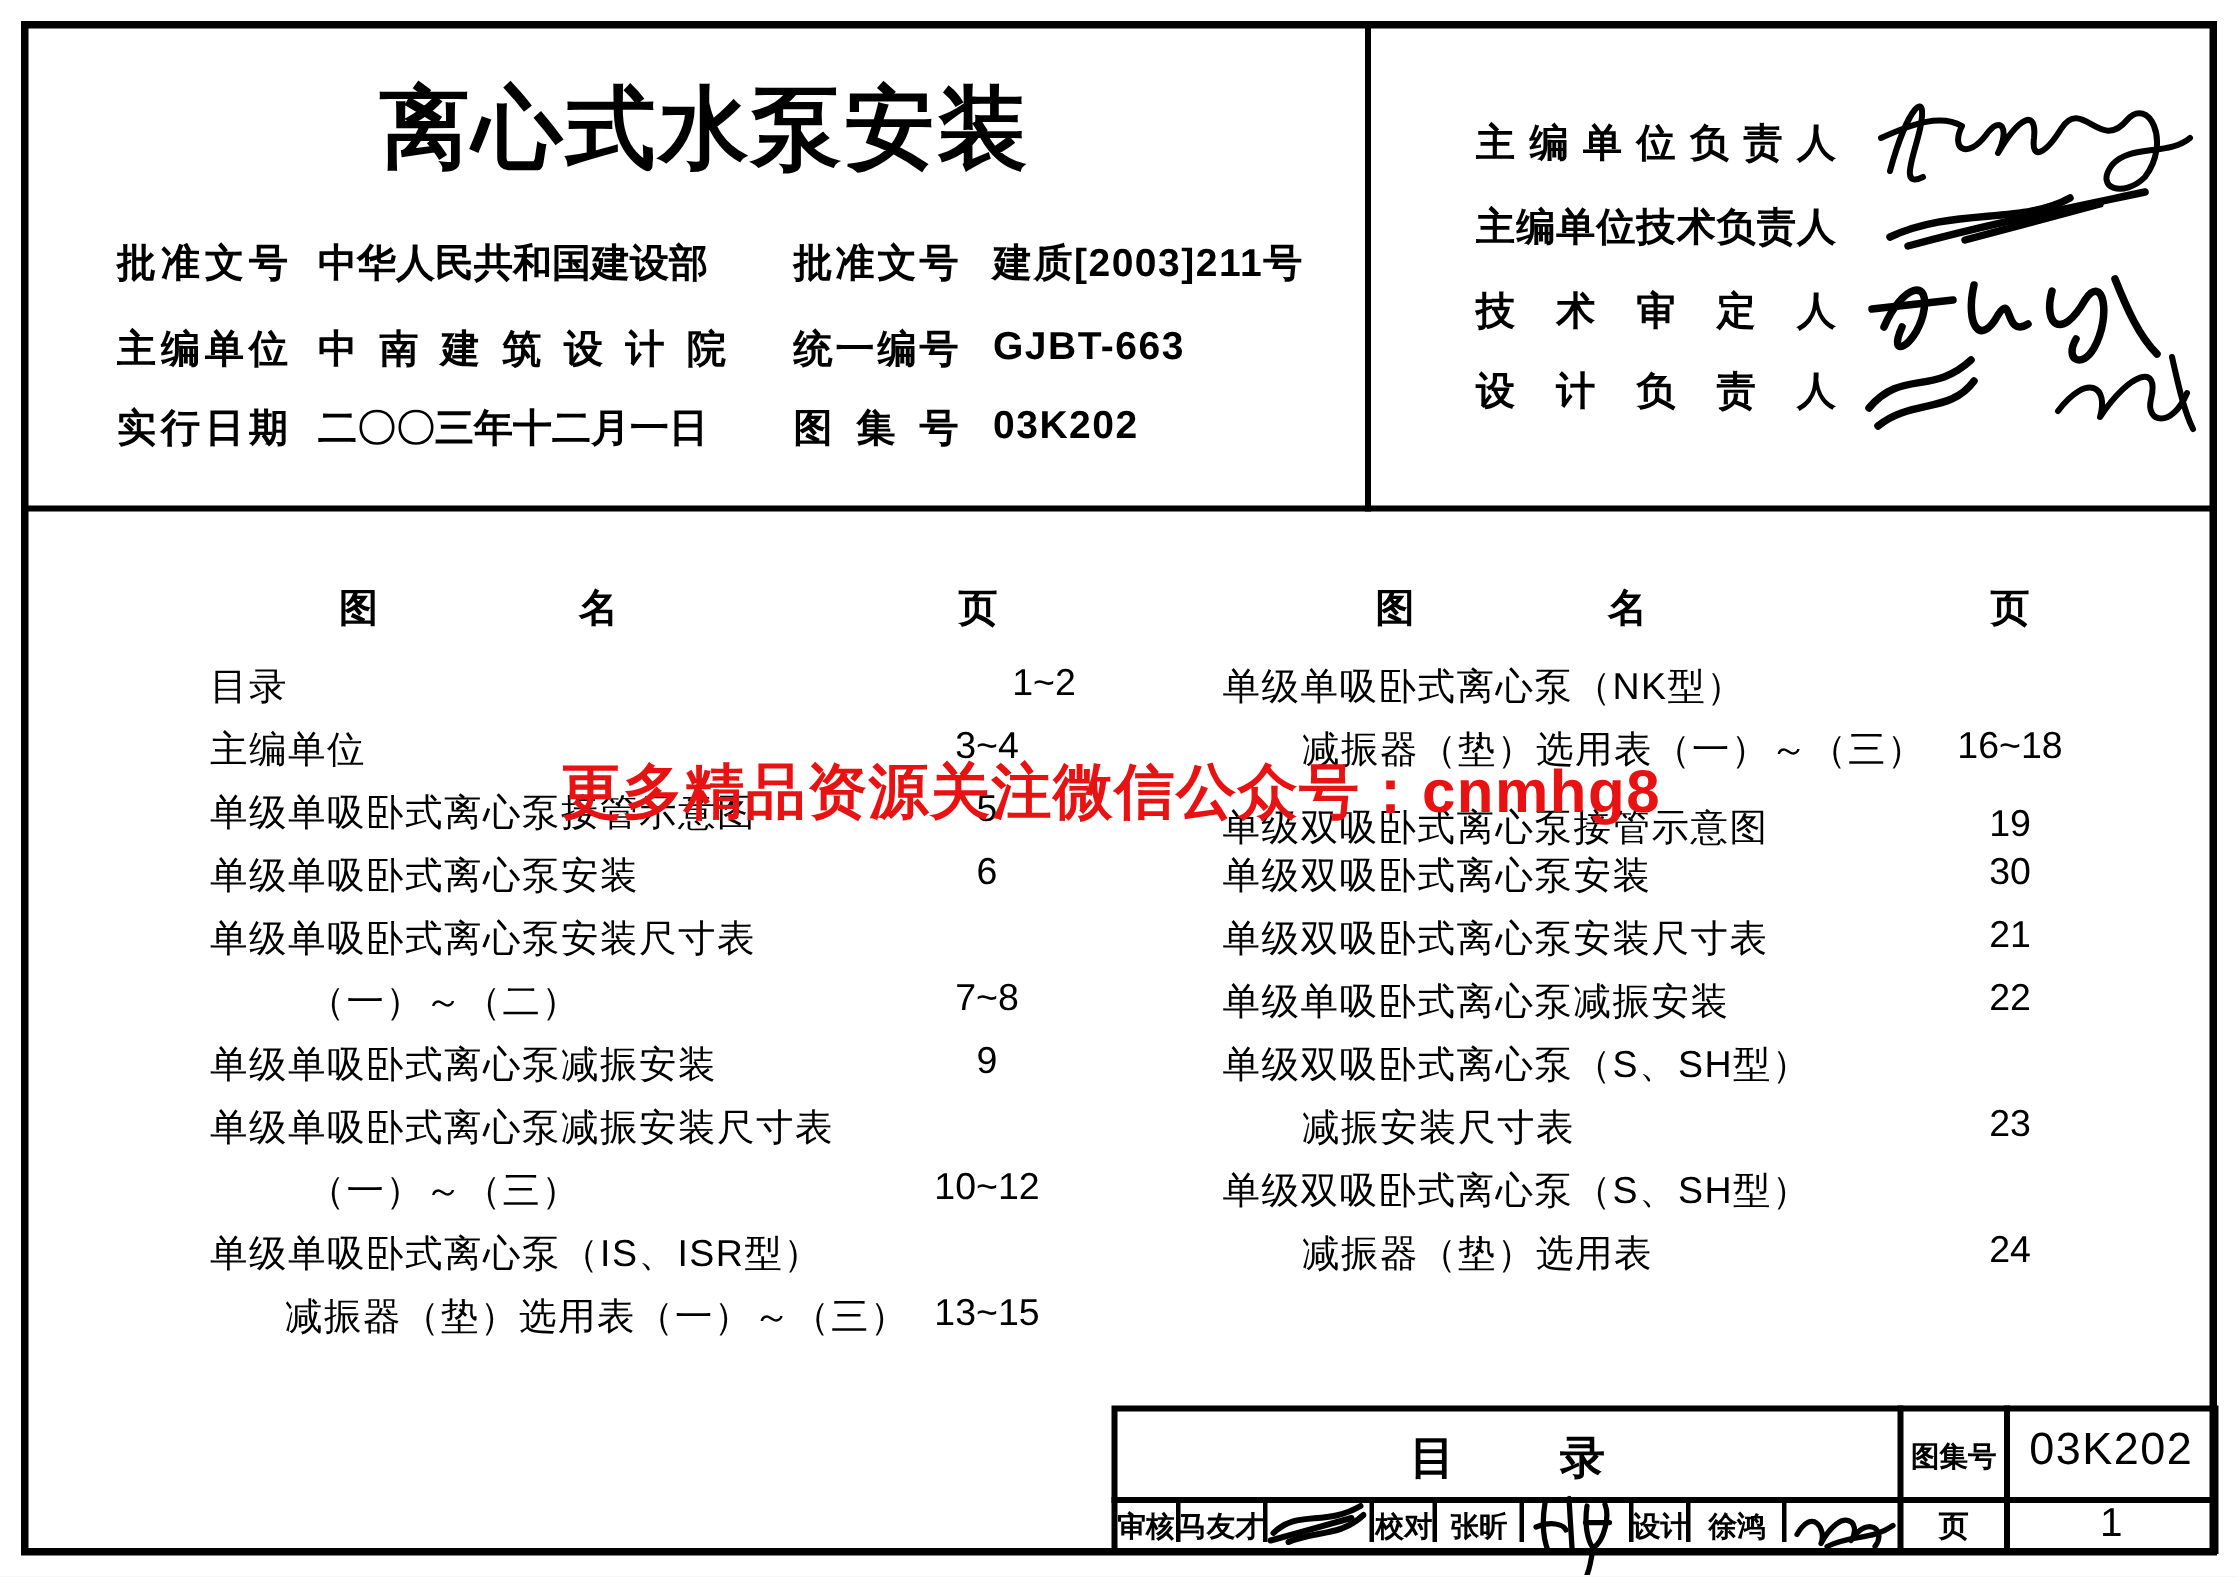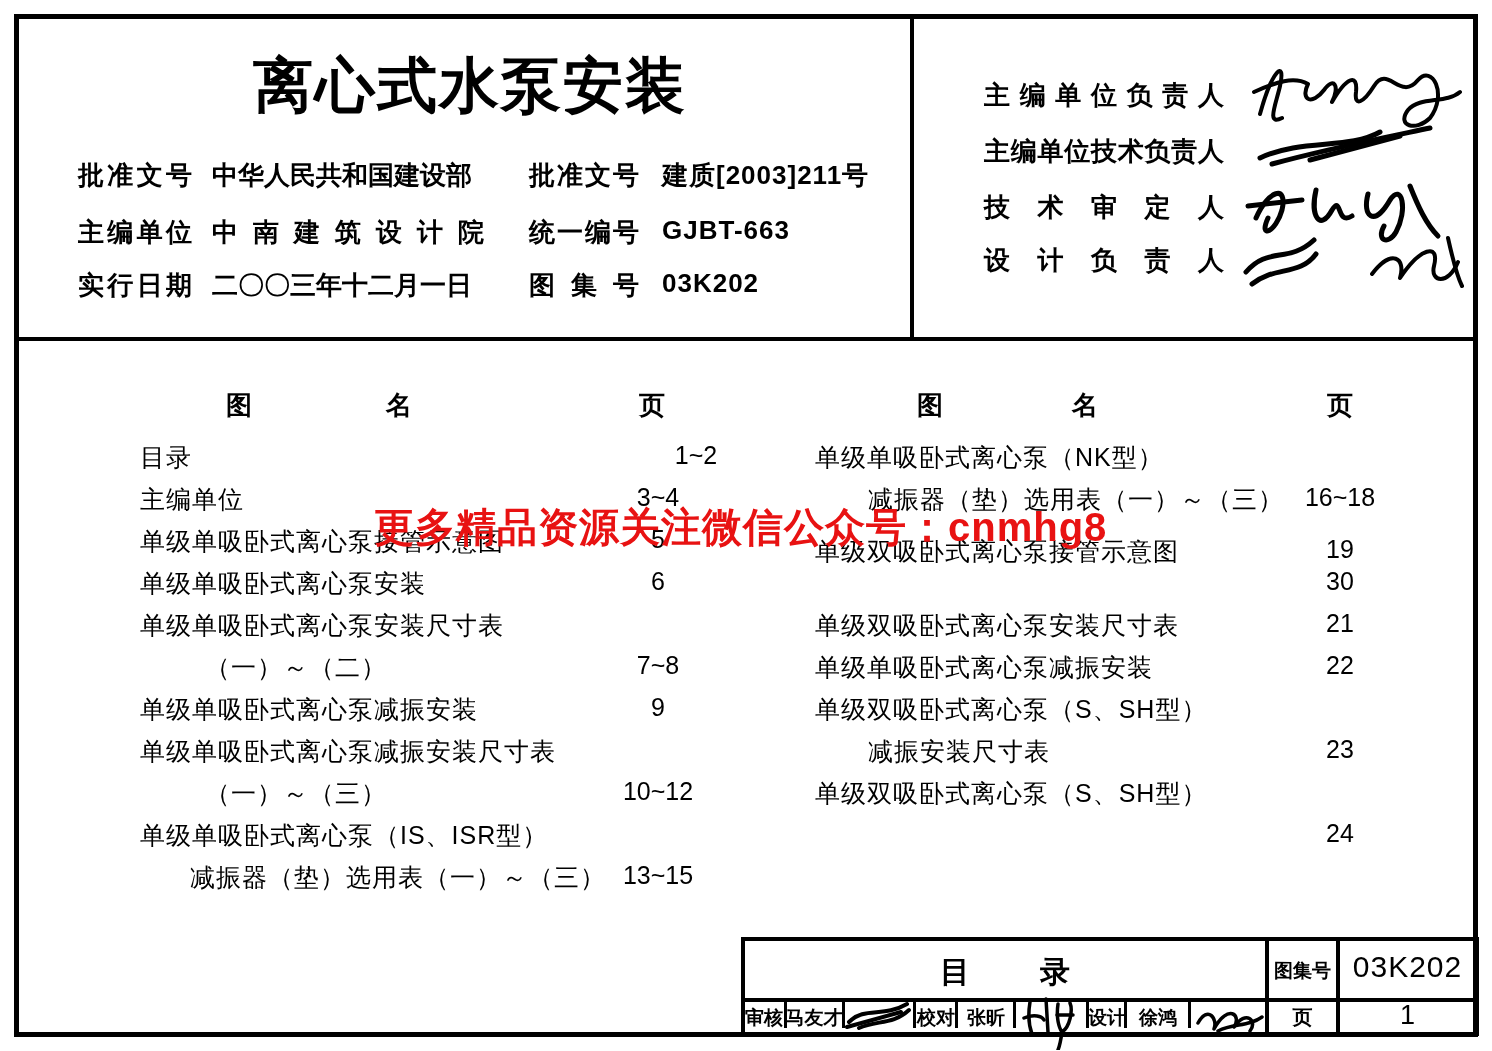--- a/index.html
+++ b/index.html
@@ -167,20 +167,21 @@
       </div>
       <div class="abs toc-row" style="top: 483px;">
         <span class="toc-title" style="left: 868px;">减振器（垫）选用表（一）～（三）</span>
         <span class="toc-page" style="left: 1340px;">16~18</span>
       </div>
       <div class="abs toc-row" style="top: 535px;">
         <span class="toc-title" style="left: 815px;">单级双吸卧式离心泵接管示意图</span>
         <span class="toc-page" style="left: 1340px;">19</span>
       </div>
       <div class="abs toc-row" style="top: 567px;">
+        <span class="toc-title" style="left: 815px;">单级双吸卧式离心泵安装</span>
         <span class="toc-page" style="left: 1340px;">30</span>
       </div>
       <div class="abs toc-row" style="top: 609px;">
         <span class="toc-title" style="left: 815px;">单级双吸卧式离心泵安装尺寸表</span>
         <span class="toc-page" style="left: 1340px;">21</span>
       </div>
       <div class="abs toc-row" style="top: 651px;">
         <span class="toc-title" style="left: 815px;">单级单吸卧式离心泵减振安装</span>
         <span class="toc-page" style="left: 1340px;">22</span>
       </div>
@@ -188,20 +189,21 @@
         <span class="toc-title" style="left: 815px;">单级双吸卧式离心泵（S、SH型）</span>
       </div>
       <div class="abs toc-row" style="top: 735px;">
         <span class="toc-title" style="left: 868px;">减振安装尺寸表</span>
         <span class="toc-page" style="left: 1340px;">23</span>
       </div>
       <div class="abs toc-row" style="top: 777px;">
         <span class="toc-title" style="left: 815px;">单级双吸卧式离心泵（S、SH型）</span>
       </div>
       <div class="abs toc-row" style="top: 819px;">
+        <span class="toc-title" style="left: 868px;">减振器（垫）选用表</span>
         <span class="toc-page" style="left: 1340px;">24</span>
       </div>
     </div>
 
   <div class="abs watermark" style="color: rgb(232, 18, 18);">更多精品资源关注微信公众号：cnmhg8</div>
 
   <div class="abs tb-border"></div>
   <div class="abs tb-v1"></div>
   <div class="abs tb-v2"></div>
   <div class="abs tb-h1"></div>

